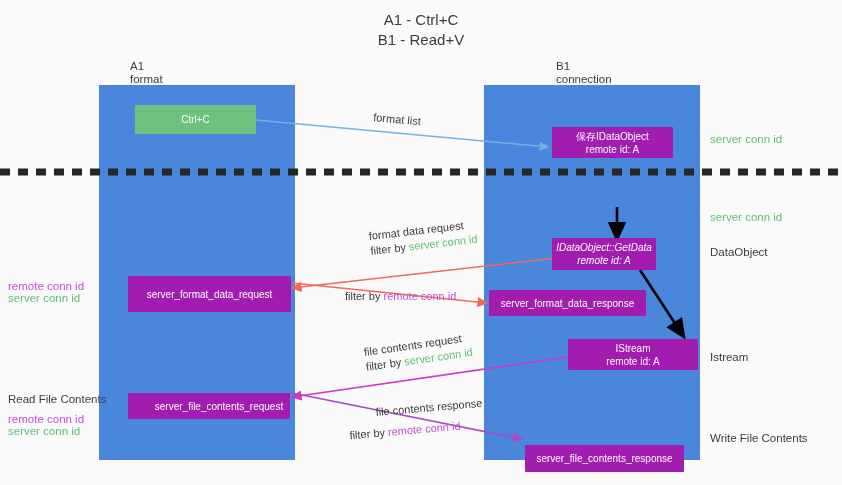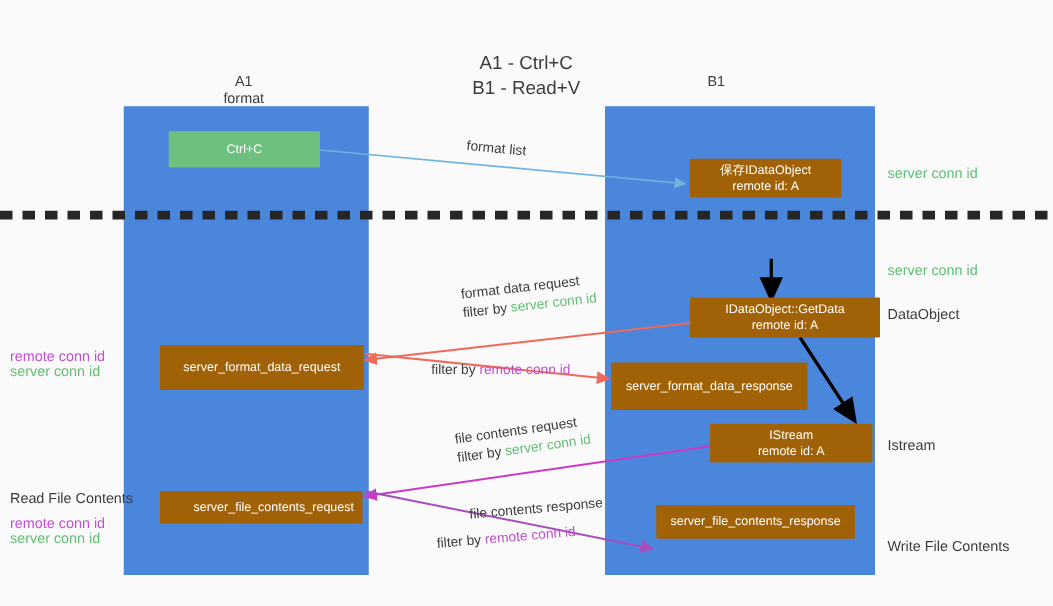--- a/index.html
+++ b/index.html
@@ -23,25 +23,23 @@
   }
   .title {
     position: absolute;
     left: 0;
     top: 10px;
     width: 842px;
     text-align: center;
     font-size: 15px;
     color: #3c3c3c;
     line-height: 20px;
-    margin-top: 31px;
   }
   .col-head {
     position: absolute;
-    text-align: center;
     font-size: 11.5px;
     color: #3c3c3c;
     line-height: 13px;
   }
   .col-head .l1 { display: block; }
   .col-head .l2 { display: block; }
 
   .lane {
     position: absolute;
     background: #4a86dc;
@@ -54,21 +52,21 @@
     flex-direction: column;
     align-items: center;
     justify-content: center;
     color: #ffffff;
     font-size: 10px;
     line-height: 13px;
     text-align: center;
     border-radius: 1px;
   }
   .box.green { background: #6cc17e; }
-  .box.orange { background: #a16207; }
+  .box.orange { background: #a21caf; }
   .box .l2 { display: block; }
 
   .side-label {
     position: absolute;
     font-size: 11.5px;
     line-height: 14px;
   }
   .green-t { color: #5fbf72; }
   .purple-t { color: #c24fd0; }
   .gray-t { color: #3c3c3c; }
@@ -99,22 +97,23 @@
   <div class="title">
     <span>A1 - Ctrl+C</span><br>
     <span>B1 - Read+V</span>
   </div>
 
   <div class="col-head" style="left:130px; top:60px; width:130px;">
     <span class="l1">A1</span>
     <span class="l2">format</span>
   </div>
 
-  <div class="col-head" style="left:508px; top:60px; width:130px;">
+  <div class="col-head" style="left:556px; top:60px; width:130px;">
     <span class="l1">B1</span>
+    <span class="l2">connection</span>
   </div>
 
   <div class="lane" style="left:99px; top:85px; width:196px; height:375px;"></div>
   <div class="lane" style="left:484px; top:85px; width:216px; height:375px;"></div>
 
   <svg class="overlay" viewBox="0 0 842 485">
     <defs>
       <marker id="ah-blue" markerWidth="7" markerHeight="7" refX="6" refY="3.2" orient="auto">
         <path d="M0,0 L7,3.2 L0,6.4 z" fill="#6fb3e0"></path>
       </marker>
@@ -150,43 +149,43 @@
   <div class="box green" style="left:135px; top:105px; width:121px; height:29px;">
     <span>Ctrl+C</span>
   </div>
 
   <div class="box orange" style="left:552px; top:127px; width:121px; height:31px;">
     <span>保存IDataObject</span>
     <span class="l2">remote id: A</span>
   </div>
 
 
-  <div class="box orange" style="left:552px; top:238px; width:152px; height:32px;">
+  <div class="box orange" style="left:552px; top:238px; width:104px; height:32px;font-style:italic;">
     <span>IDataObject::GetData</span>
     <span class="l2">remote id: A</span>
   </div>
 
   <div class="box orange" style="left:128px; top:276px; width:163px; height:36px;">
     <span>server_format_data_request</span>
   </div>
 
-  <div class="box orange" style="left:489px; top:290px; width:157px; height:38px;">
+  <div class="box orange" style="left:489px; top:290px; width:157px; height:26px;">
     <span>server_format_data_response</span>
   </div>
 
   <div class="box orange" style="left:568px; top:339px; width:130px; height:31px;">
     <span>IStream</span>
     <span class="l2">remote id: A</span>
   </div>
 
   <div class="box orange" style="left:128px; top:393px; width:162px; height:26px;padding-left:20px;">
     <span>server_file_contents_request</span>
   </div>
 
-  <div class="box orange" style="left:525px; top:404px; width:159px; height:27px;">
+  <div class="box orange" style="left:525px; top:445px; width:159px; height:27px;">
     <span>server_file_contents_response</span>
   </div>
 
   <div class="side-label green-t" style="left:710px; top:132px;">
     <span>server conn id</span>
   </div>
   <div class="side-label green-t" style="left:710px; top:210px;">
     <span>server conn id</span>
   </div>
   <div class="side-label gray-t" style="left:710px; top:245px;">

